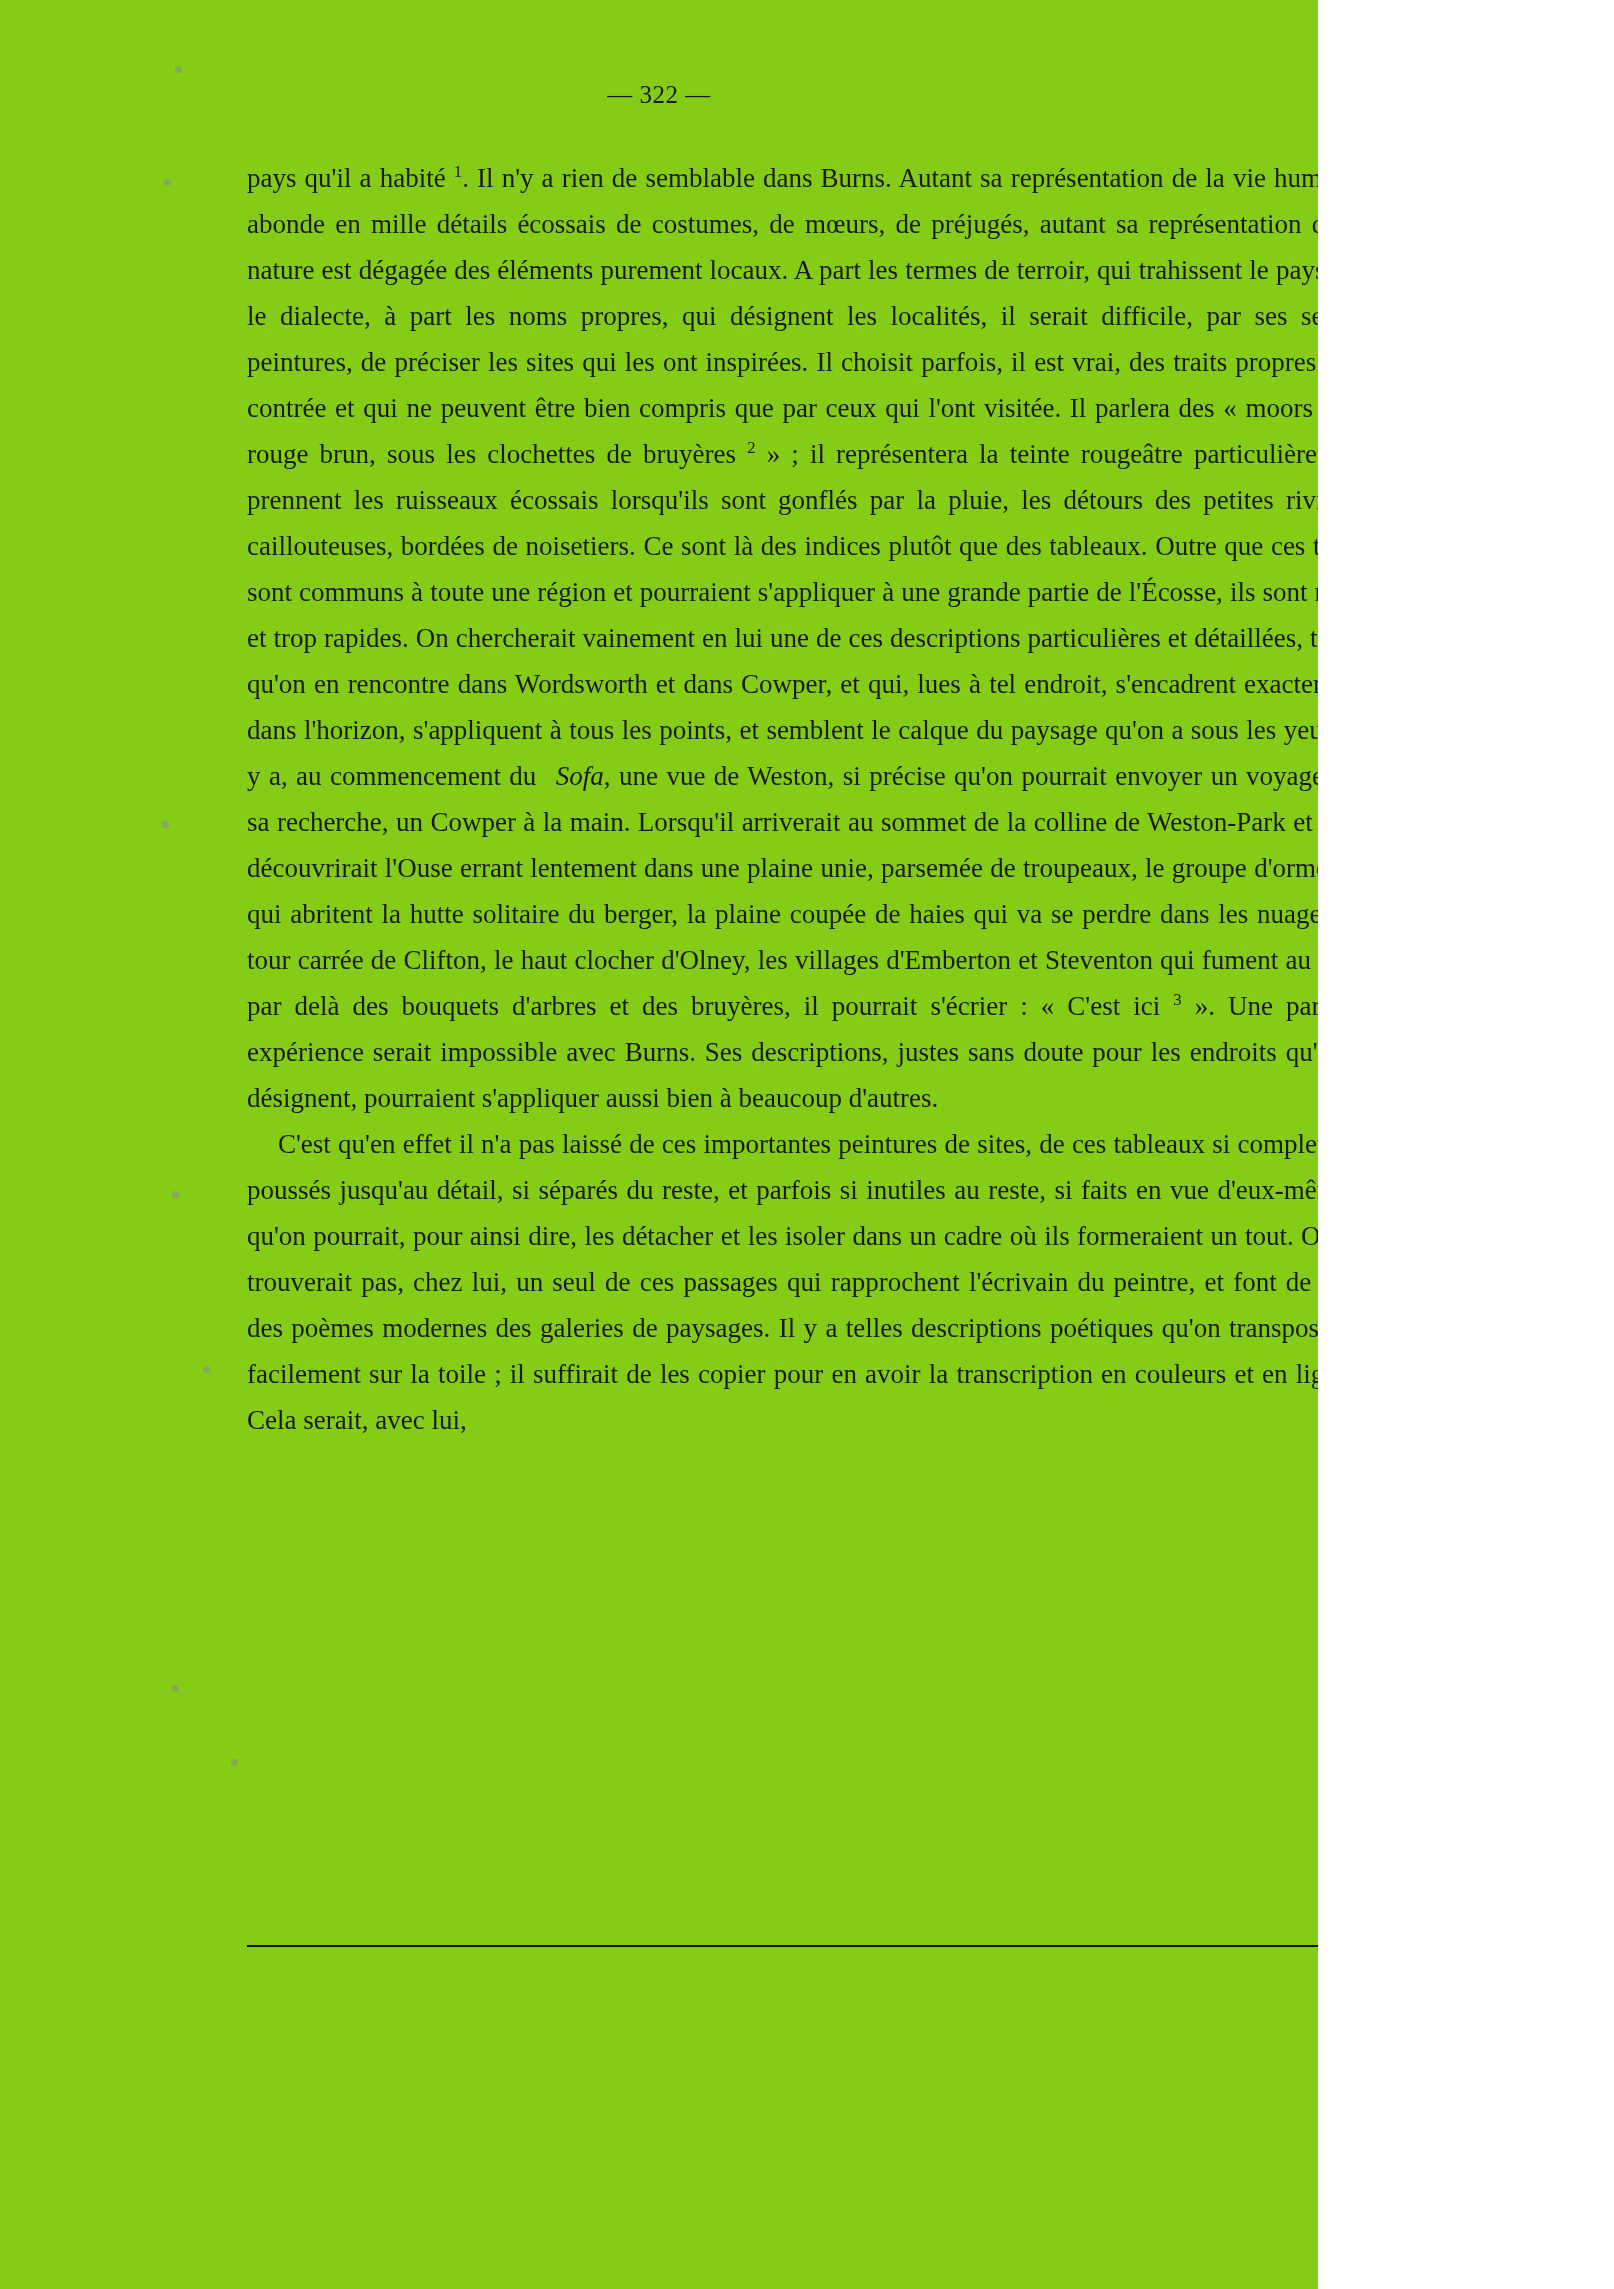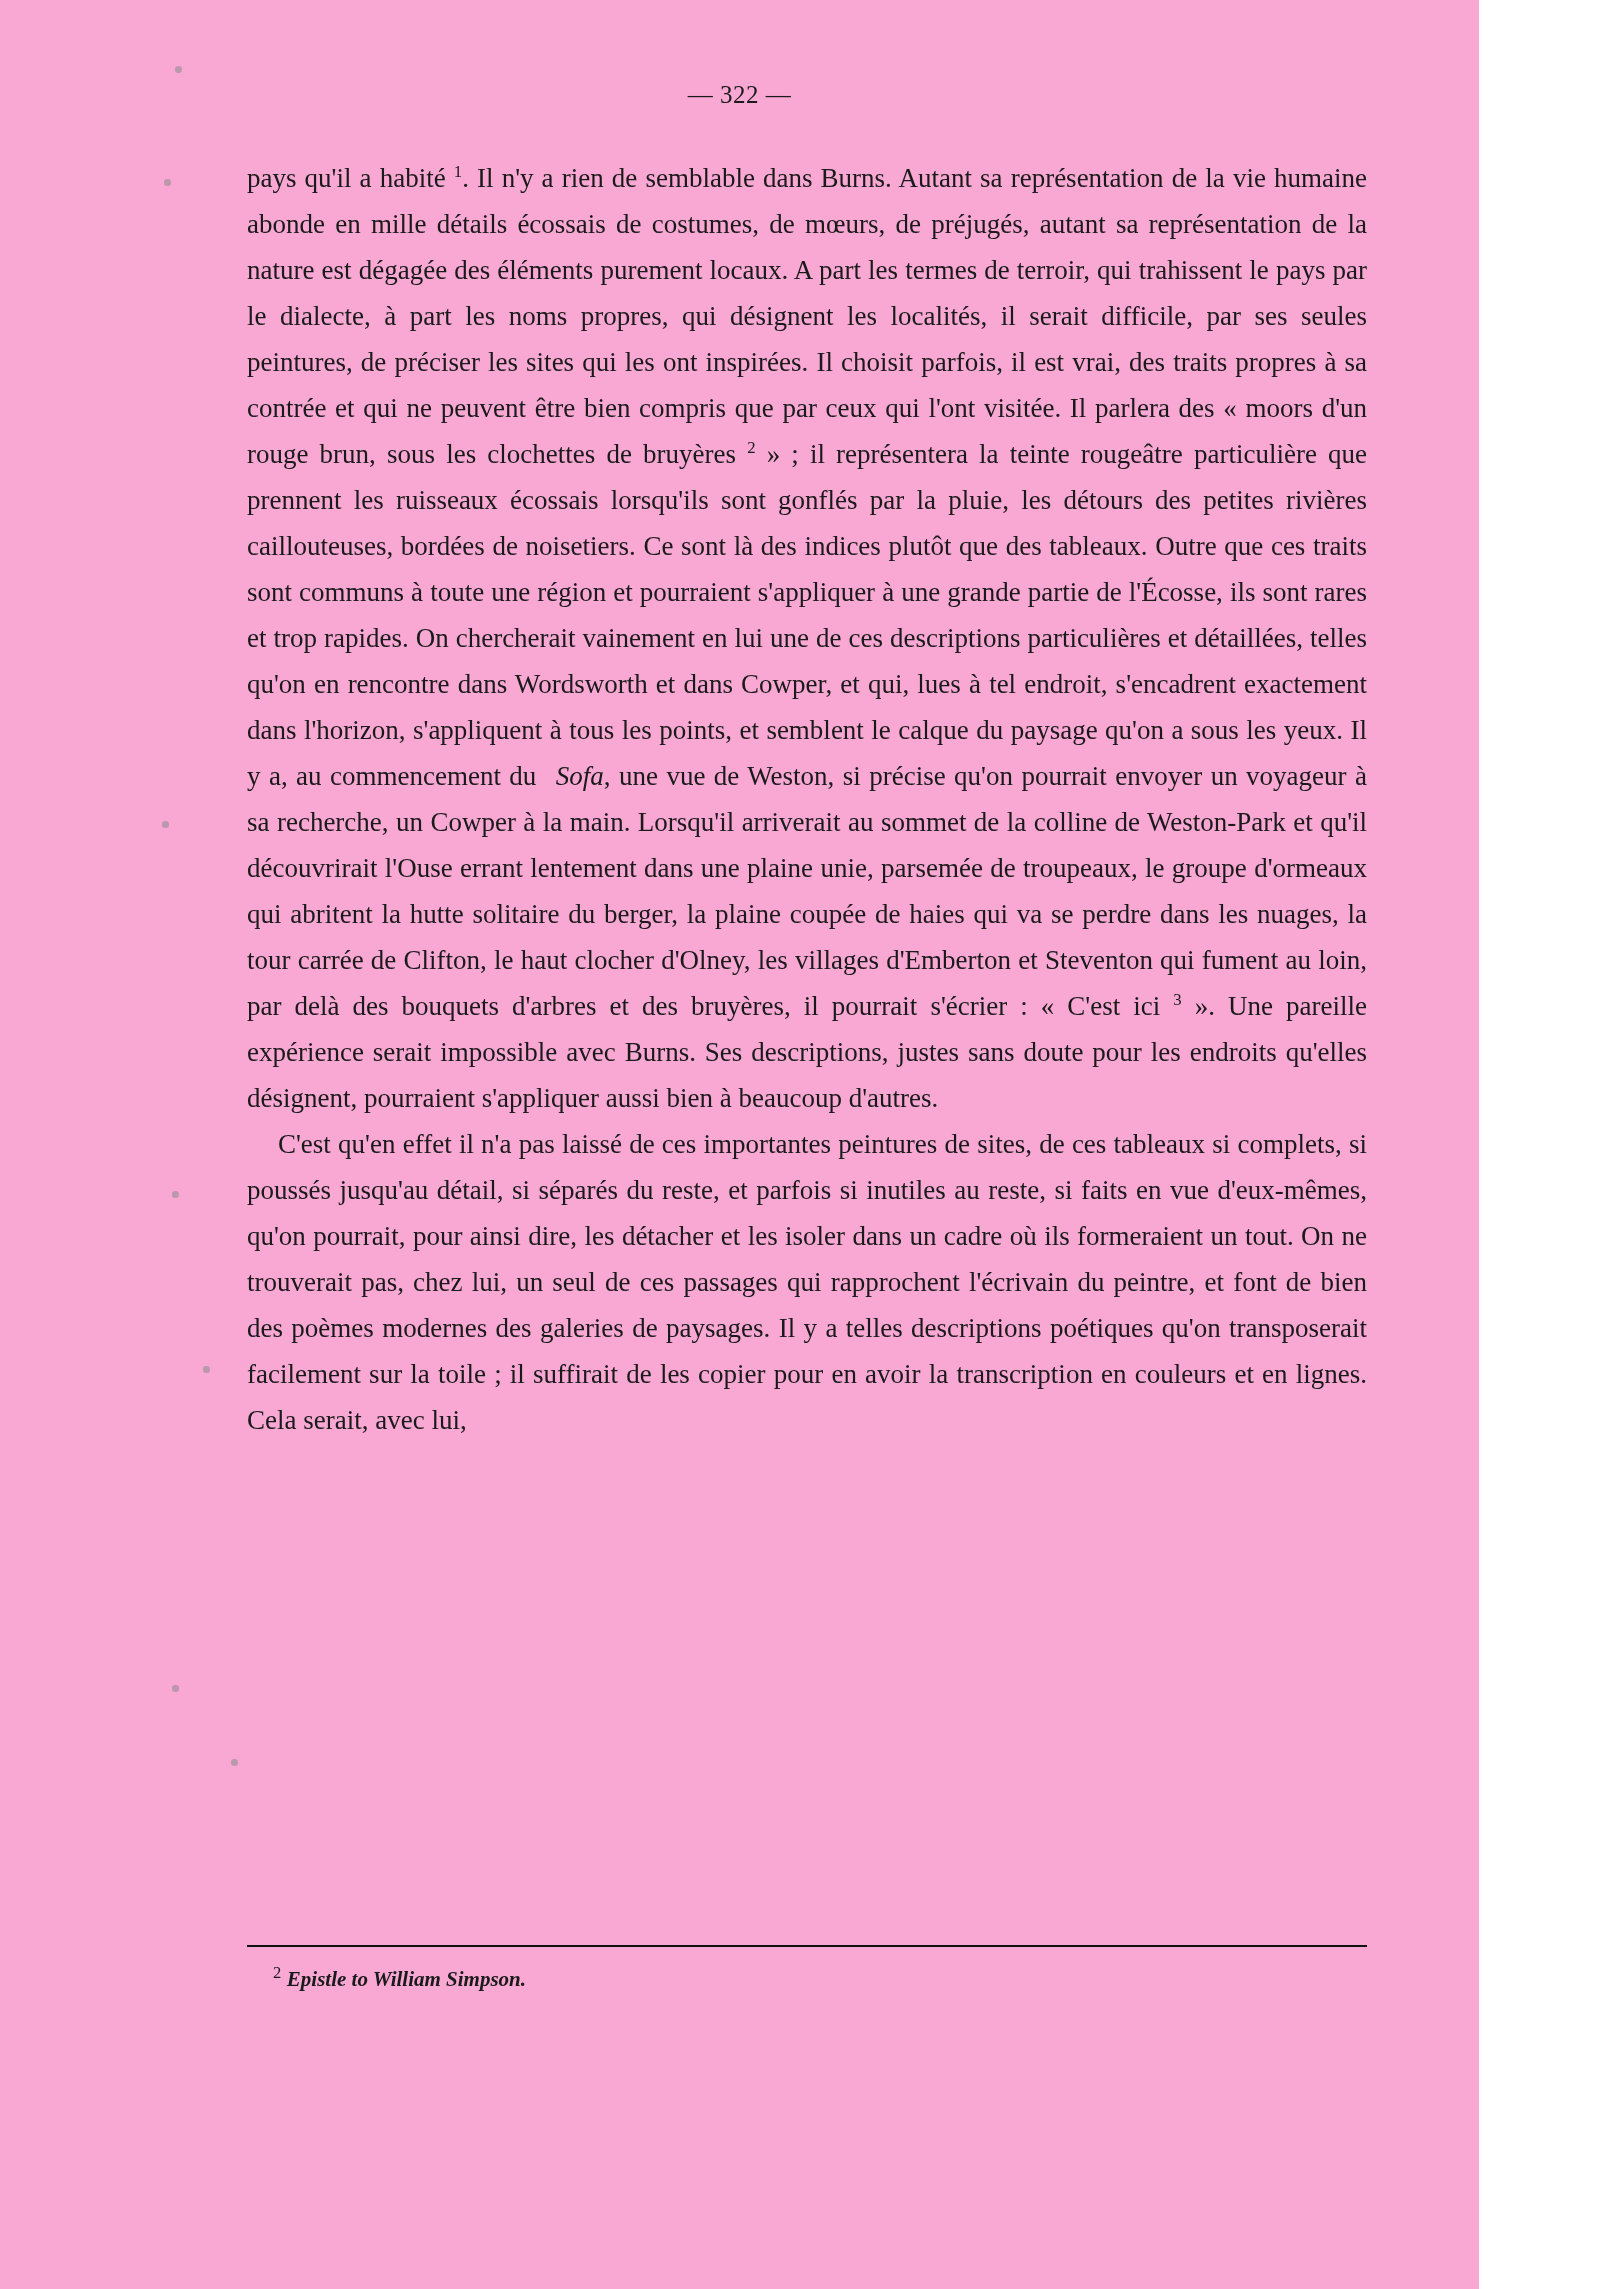--- a/index.html
+++ b/index.html
@@ -6,23 +6,23 @@
     margin: 0;
     padding: 0;
     background: #ffffff;
   }
   body {
     font-family: "Liberation Serif", serif;
     color: #1a1a1a;
   }
   .page {
     position: relative;
-    width: 1479px;
+    width: 1318px;
     height: 2290px;
-    background: #f9a8d4;
+    background: #84cc16;
     overflow: hidden;
     box-sizing: border-box;
   }
   .page-number {
     position: absolute;
     top: 81px;
     left: 0;
     right: 0;
     text-align: center;
     font-size: 25px;
@@ -116,19 +116,16 @@
   <div class="page-number">— 322 —</div>
 
   <div class="content">
     <p class="para">pays qu'il a habité <sup>1</sup>. Il n'y a rien de semblable dans Burns. Autant sa représentation de la vie humaine abonde en mille détails écossais de costumes, de mœurs, de préjugés, autant sa représentation de la nature est dégagée des éléments purement locaux. A part les termes de terroir, qui trahissent le pays par le dialecte, à part les noms propres, qui désignent les localités, il serait difficile, par ses seules peintures, de préciser les sites qui les ont inspirées. Il choisit parfois, il est vrai, des traits propres à sa contrée et qui ne peuvent être bien compris que par ceux qui l'ont visitée. Il parlera des « moors d'un rouge brun, sous les clochettes de bruyères <sup>2</sup> » ; il représentera la teinte rougeâtre particulière que prennent les ruisseaux écossais lorsqu'ils sont gonflés par la pluie, les détours des petites rivières caillouteuses, bordées de noisetiers. Ce sont là des indices plutôt que des tableaux. Outre que ces traits sont communs à toute une région et pourraient s'appliquer à une grande partie de l'Écosse, ils sont rares et trop rapides. On chercherait vainement en lui une de ces descriptions particulières et détaillées, telles qu'on en rencontre dans Wordsworth et dans Cowper, et qui, lues à tel endroit, s'encadrent exactement dans l'horizon, s'appliquent à tous les points, et semblent le calque du paysage qu'on a sous les yeux. Il y a, au commencement du <i>Sofa</i>, une vue de Weston, si précise qu'on pourrait envoyer un voyageur à sa recherche, un Cowper à la main. Lorsqu'il arriverait au sommet de la colline de Weston-Park et qu'il découvrirait l'Ouse errant lentement dans une plaine unie, parsemée de troupeaux, le groupe d'ormeaux qui abritent la hutte solitaire du berger, la plaine coupée de haies qui va se perdre dans les nuages, la tour carrée de Clifton, le haut clocher d'Olney, les villages d'Emberton et Steventon qui fument au loin, par delà des bouquets d'arbres et des bruyères, il pourrait s'écrier : « C'est ici <sup>3</sup> ». Une pareille expérience serait impossible avec Burns. Ses descriptions, justes sans doute pour les endroits qu'elles désignent, pourraient s'appliquer aussi bien à beaucoup d'autres.</p>
     <p class="para">C'est qu'en effet il n'a pas laissé de ces importantes peintures de sites, de ces tableaux si complets, si poussés jusqu'au détail, si séparés du reste, et parfois si inutiles au reste, si faits en vue d'eux-mêmes, qu'on pourrait, pour ainsi dire, les détacher et les isoler dans un cadre où ils formeraient un tout. On ne trouverait pas, chez lui, un seul de ces passages qui rapprochent l'écrivain du peintre, et font de bien des poèmes modernes des galeries de paysages. Il y a telles descriptions poétiques qu'on transposerait facilement sur la toile ; il suffirait de les copier pour en avoir la transcription en couleurs et en lignes. Cela serait, avec lui,</p>
   </div>
 
   <div class="rule"></div>
 
   <div class="footnotes">
-    <p class="footnote">
-      <span class="fn-mark">2</span><span class="fn-cont"><i>Epistle to William Simpson.</i></span>
-    </p>
   </div>
 
 </div>
 
 
 </body></html>

